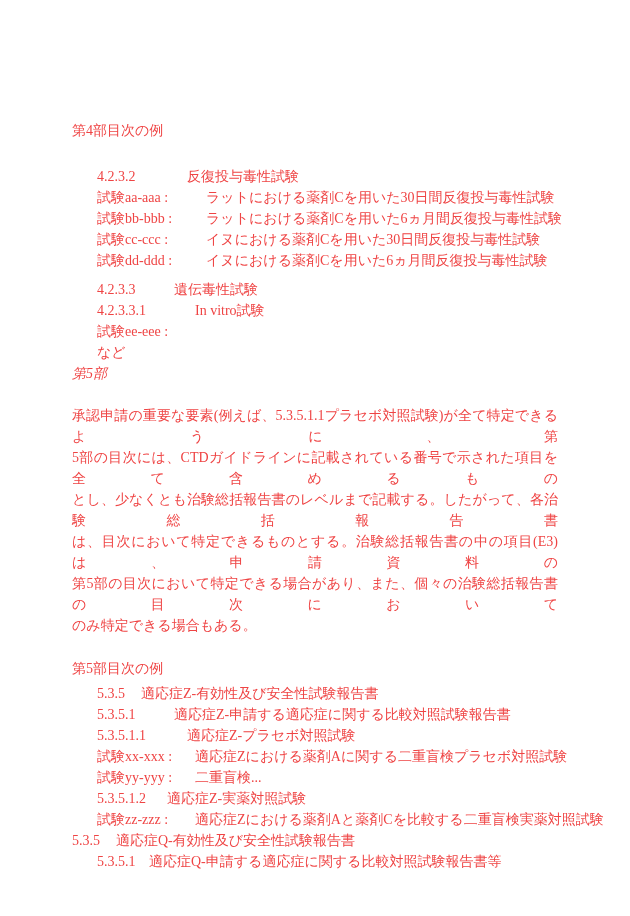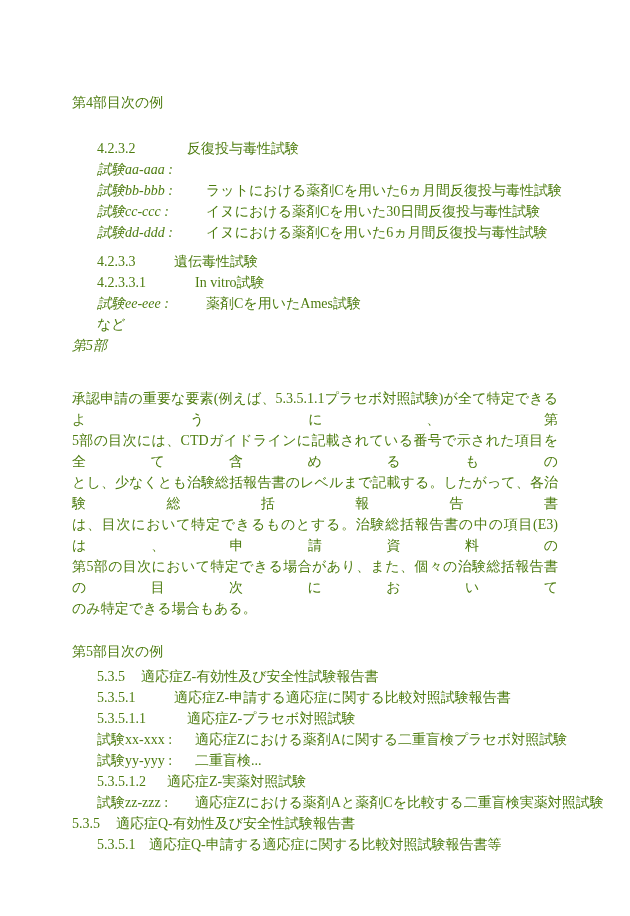--- a/index.html
+++ b/index.html
@@ -6,25 +6,25 @@
     margin: 0;
     padding: 0;
     background: #ffffff;
   }
   .page {
     position: relative;
     width: 630px;
     height: 916px;
     box-sizing: border-box;
     background: #ffffff;
-    color: #4d7c0f;
+    color: #ef4444;
     font-family: "Liberation Serif", "DejaVu Serif", serif;
     font-size: 14px;
     line-height: 21px;
-    padding: 92px 72px 0 72px;
+    padding: 120px 72px 0 72px;
     overflow: hidden;
   }
   .heading {
     white-space: nowrap;
   }
   .toc {
     margin-left: 25px;
   }
   .row {
     display: flex;
@@ -38,25 +38,25 @@
     flex: 1 1 auto;
     white-space: nowrap;
   }
   
   .lw44  { width: 44px; }
   .lw52  { width: 52px; }
   .lw70  { width: 70px; }
   .lw77  { width: 77px; }
   .lw90  { width: 90px; }
   .lw98  { width: 98px; }
-  .lw109 { width: 109px; font-style: italic; }
+  .lw109 { width: 109px; }
   .block1 { margin-top: 25px; }
   .block2 { margin-top: 8px; }
   .heading-part5 { margin-top: 0; font-style: italic; }
-  .paragraph { margin-top: 32px; }
+  .paragraph { margin-top: 21px; }
   .para-line {
     text-align: justify;
     text-align-last: justify;
   }
   .para-line.last {
     text-align-last: left;
   }
   .toc-heading-part5 { margin-top: 22px; }
   .block5 { margin-top: 4px; }
   .blockQ { margin-top: 0; }
@@ -69,20 +69,21 @@
 
   <div class="heading">第4部目次の例</div>
 
   <div class="toc block1">
     <div class="row">
       <span class="lbl lw90">4.2.3.2</span>
       <span class="desc">反復投与毒性試験</span>
     </div>
     <div class="row">
       <span class="lbl lw109">試験aa-aaa :</span>
+      <span class="desc">ラットにおける薬剤Cを用いた30日間反復投与毒性試験</span>
     </div>
     <div class="row">
       <span class="lbl lw109">試験bb-bbb :</span>
       <span class="desc">ラットにおける薬剤Cを用いた6ヵ月間反復投与毒性試験</span>
     </div>
     <div class="row">
       <span class="lbl lw109">試験cc-ccc :</span>
       <span class="desc">イヌにおける薬剤Cを用いた30日間反復投与毒性試験</span>
     </div>
     <div class="row">
@@ -95,21 +96,20 @@
     <div class="row">
       <span class="lbl lw77">4.2.3.3</span>
       <span class="desc">遺伝毒性試験</span>
     </div>
     <div class="row">
       <span class="lbl lw98">4.2.3.3.1</span>
       <span class="desc">In vitro試験</span>
     </div>
     <div class="row">
       <span class="lbl lw109">試験ee-eee :</span>
-      <span class="desc">薬剤Cを用いたAmes試験</span>
     </div>
     <div class="row">
       <span>など</span>
     </div>
   </div>
 
   <div class="heading heading-part5">第5部</div>
 
   <div class="paragraph">
     <div class="para-line">承認申請の重要な要素(例えば、5.3.5.1.1プラセボ対照試験)が全て特定できるように、第</div>

